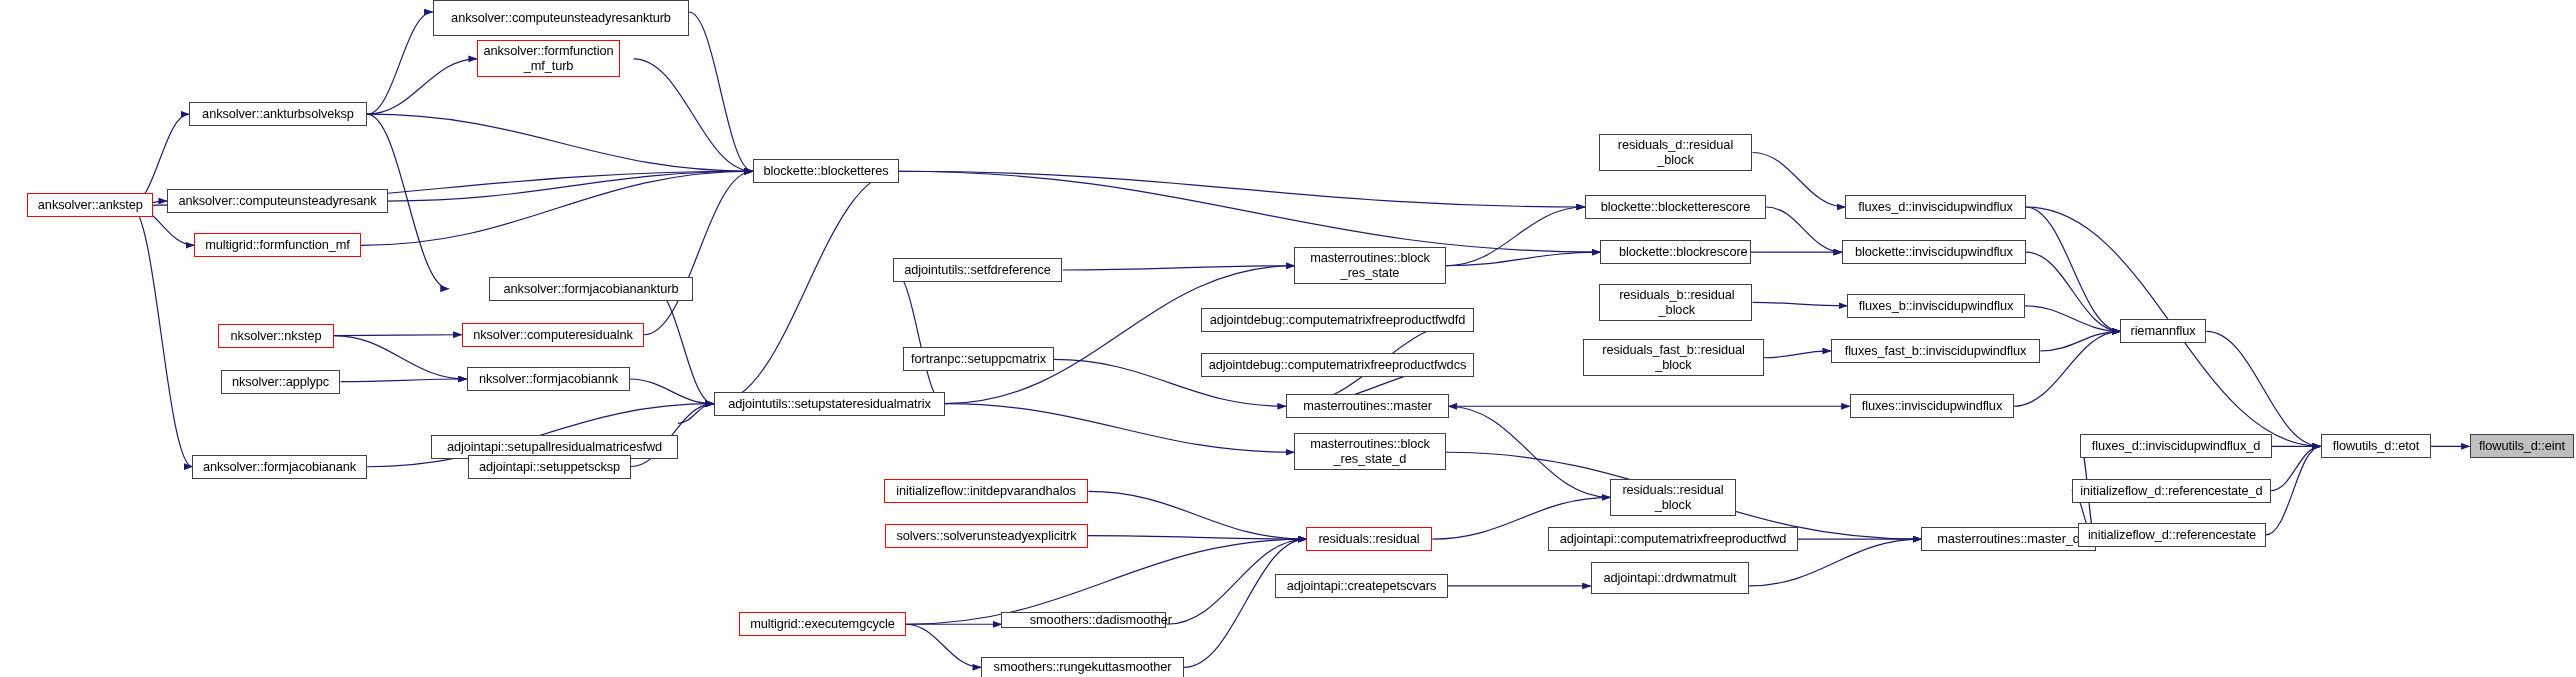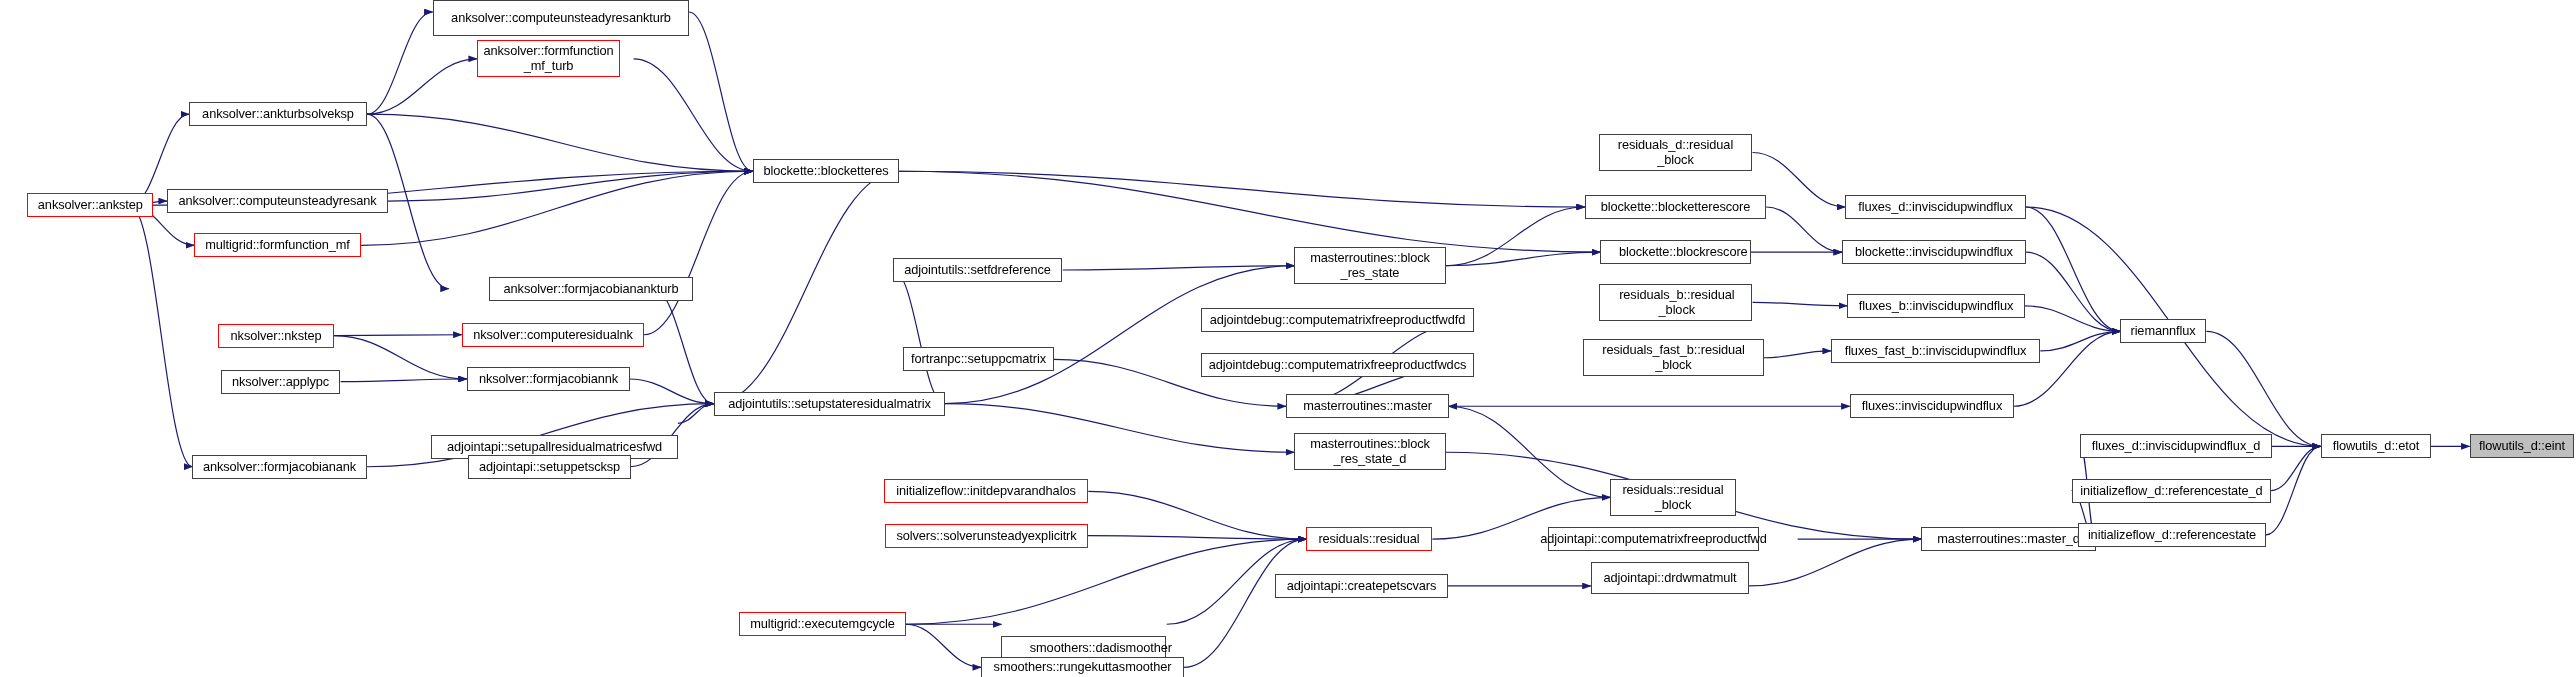--- a/index.html
+++ b/index.html
@@ -135,26 +135,26 @@
 _res_state</div>
       <div class="node" style="left: 1201px; top: 308px; width: 273px; height: 24px;">adjointdebug::computematrixfreeproductfwdfd</div>
       <div class="node" style="left: 1201px; top: 353px; width: 273px; height: 24px;">adjointdebug::computematrixfreeproductfwdcs</div>
       <div class="node" style="left: 1286px; top: 394px; width: 163px; height: 24px;">masterroutines::master</div>
       <div class="node" style="left: 1294px; top: 433px; width: 152px; height: 37px;">masterroutines::block
 _res_state_d</div>
       <div class="node red" style="left: 1306px; top: 527px; width: 126px; height: 24px;">residuals::residual</div>
       <div class="node red" style="left: 884px; top: 479px; width: 204px; height: 24px;">initializeflow::initdepvarandhalos</div>
       <div class="node red" style="left: 885px; top: 524px; width: 203px; height: 24px;">solvers::solverunsteadyexplicitrk</div>
       <div class="node red" style="left: 739px; top: 612px; width: 167px; height: 24px;">multigrid::executemgcycle</div>
-      <div class="node" style="left: 1001px; top: 636px; width: 165px; height: 24px; padding-left: 38px;">smoothers::dadismoother</div>
+      <div class="node" style="left: 1001px; top: 612px; width: 165px; height: 16px; padding-left: 38px;">smoothers::dadismoother</div>
       <div class="node" style="left: 981px; top: 657px; width: 203px; height: 21px;">smoothers::rungekuttasmoother</div>
       <div class="node" style="left: 1275px; top: 574px; width: 173px; height: 24px;">adjointapi::createpetscvars</div>
       <div class="node" style="left: 1610px; top: 479px; width: 126px; height: 37px;">residuals::residual
 _block</div>
-      <div class="node" style="left: 1548px; top: 527px; width: 211px; height: 24px;">adjointapi::computematrixfreeproductfwd</div>
+      <div class="node" style="left: 1548px; top: 527px; width: 250px; height: 24px;">adjointapi::computematrixfreeproductfwd</div>
       <div class="node" style="left: 1591px; top: 562px; width: 158px; height: 32px;">adjointapi::drdwmatmult</div>
       <div class="node" style="left: 1599px; top: 134px; width: 153px; height: 37px;">residuals_d::residual
 _block</div>
       <div class="node" style="left: 1585px; top: 195px; width: 181px; height: 24px;">blockette::blocketterescore</div>
       <div class="node" style="left: 1600px; top: 240px; width: 151px; height: 24px; padding-left: 19px;">blockette::blockrescore</div>
       <div class="node" style="left: 1599px; top: 284px; width: 153px; height: 37px; padding-left: 6px;">residuals_b::residual
 _block</div>
       <div class="node" style="left: 1583px; top: 339px; width: 181px; height: 37px;">residuals_fast_b::residual
 _block</div>
       <div class="node" style="left: 1921px; top: 527px; width: 175px; height: 24px;">masterroutines::master_d</div>

